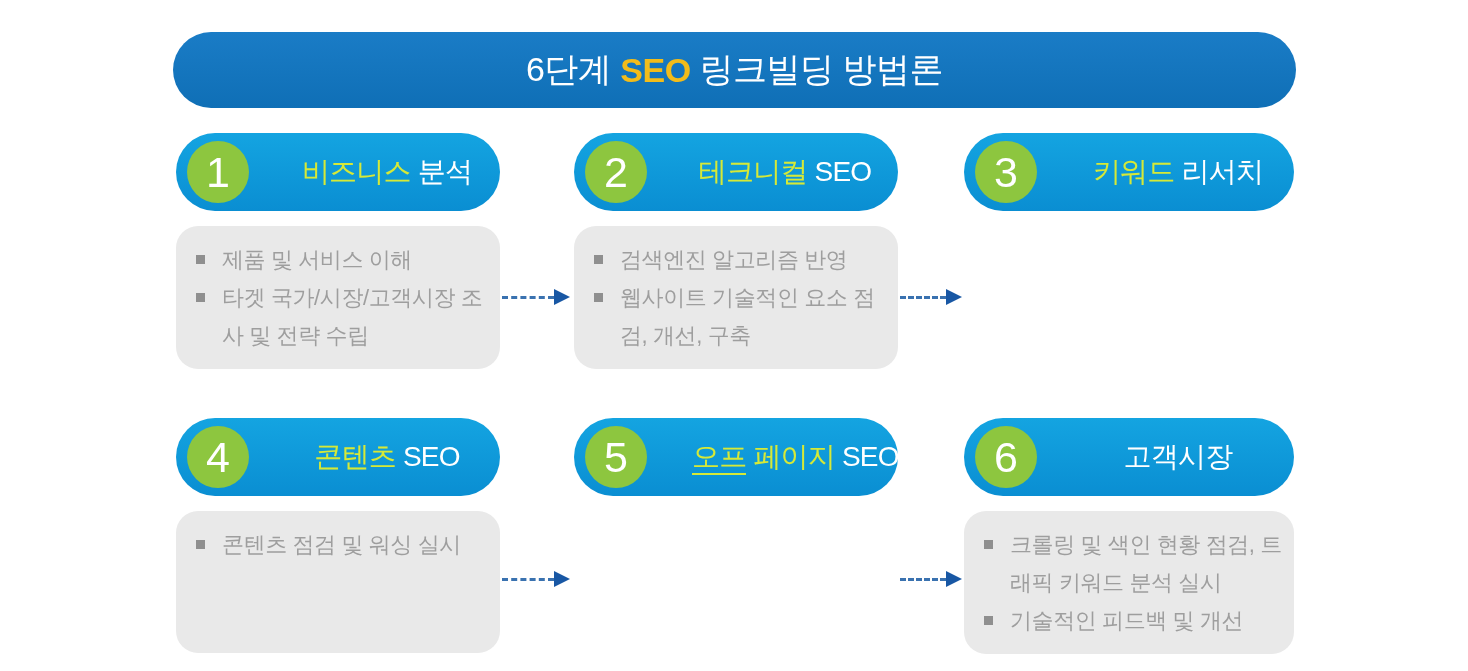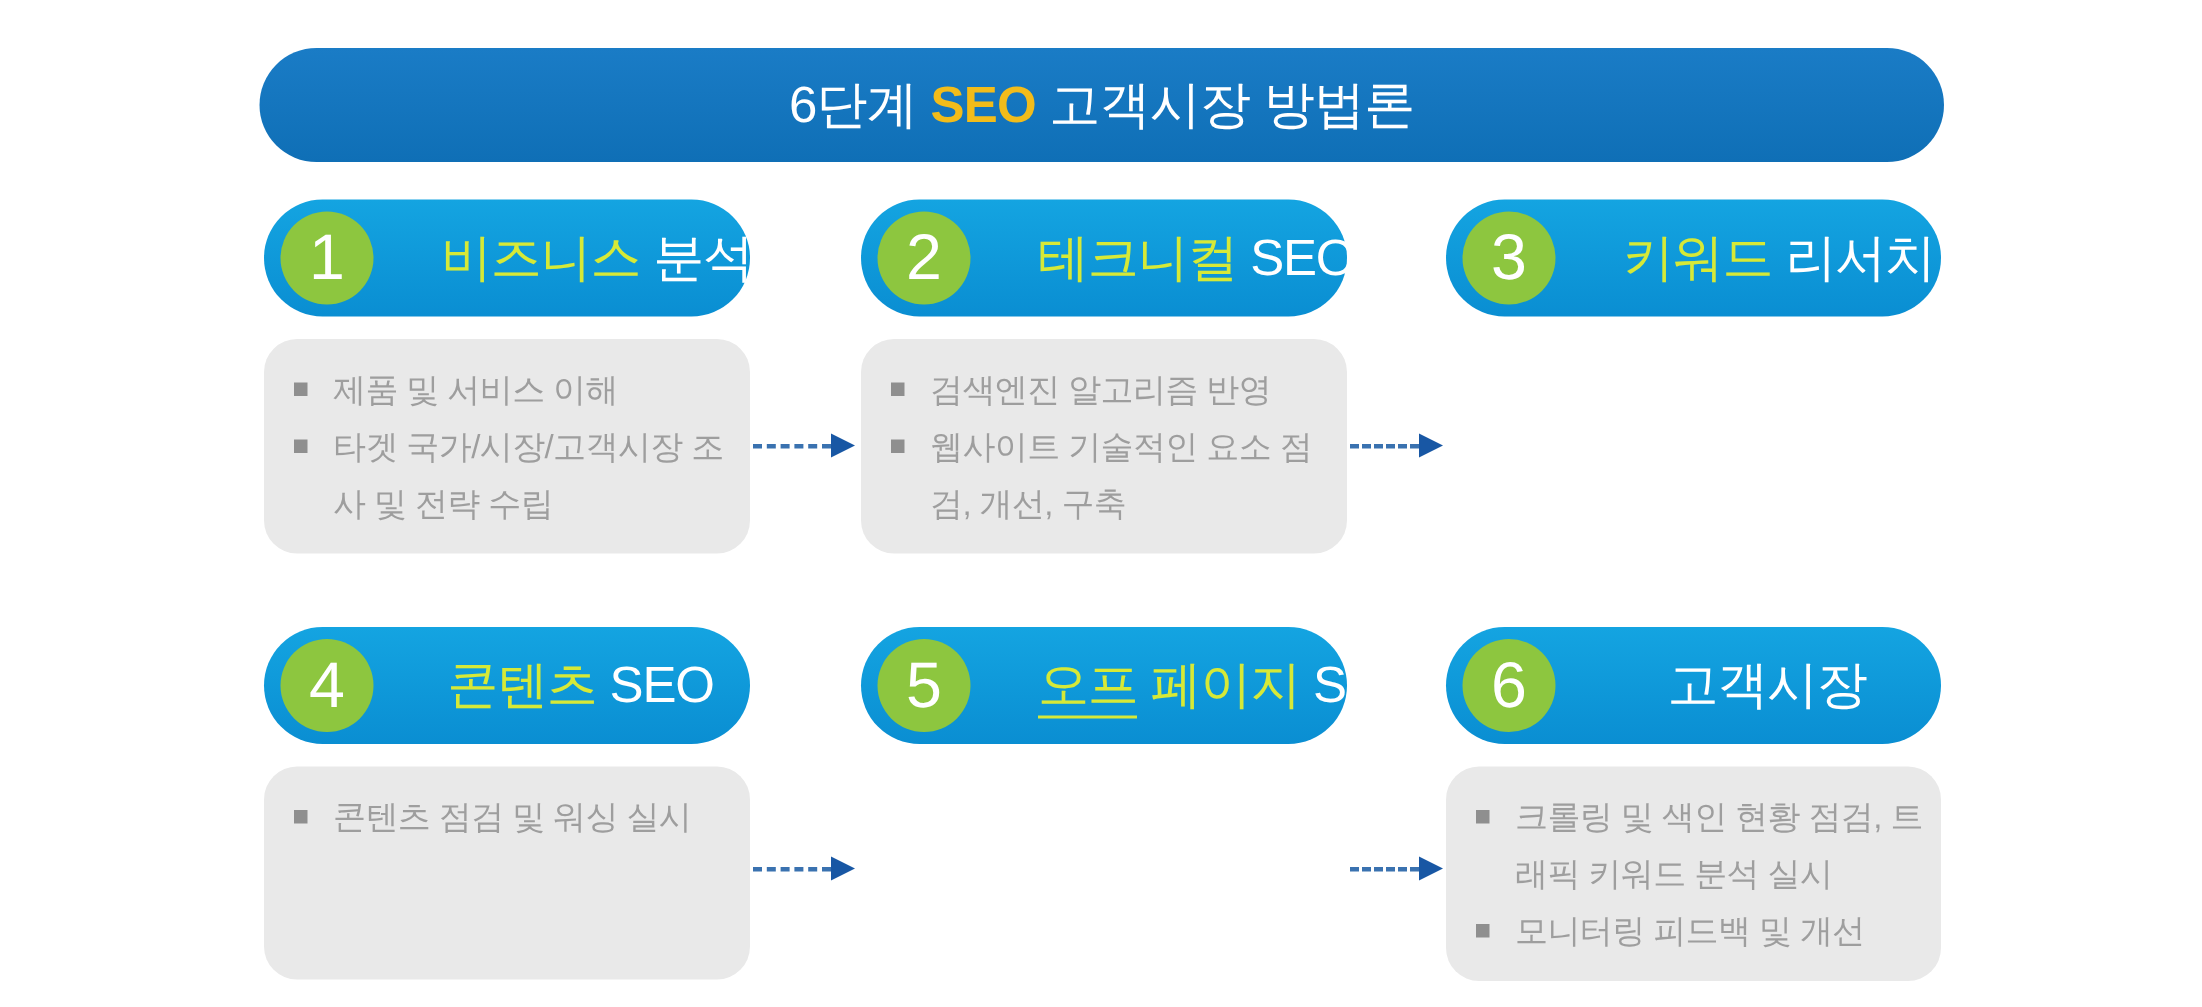--- a/index.html
+++ b/index.html
@@ -29,21 +29,21 @@
     height:78px;border-radius:39px;
     background:linear-gradient(180deg,#14a4e1 0%,#0a8ed2 100%);
     display:flex;align-items:center;padding:0 10px;box-sizing:border-box;
   }
   .num-circle{
     width:62px;height:62px;border-radius:50%;background:#8dc63f;
     color:#ffffff;display:flex;align-items:center;justify-content:center;
     font-size:43px;line-height:1;flex:0 0 auto;margin-left:1px;
   }
   .pill-label{
-    flex:1;text-align:center;font-size:34px;color:#ffffff;
+    flex:1;text-align:center;font-size:28px;color:#ffffff;
     letter-spacing:-0.8px;padding-right:10px;white-space:pre;
   }
   .pill-label .hl{color:#d6e937;}
   .pill-label .u{border-bottom:2px solid #d6e937;padding-bottom:1px;margin-left:45px;}
   .card{
     margin-top:15px;min-height:142px;background:#e9e9e9;border-radius:22px;
     padding:15px 12px 15px 16px;box-sizing:border-box;
   }
   .card ul{list-style:none;margin:0;padding:0;}
   .card li{
@@ -62,21 +62,21 @@
     border-top:8.5px solid transparent;border-bottom:8.5px solid transparent;
   }
   .arr-1{left:502px;top:296px;width:52px;}
   .arr-2{left:900px;top:296px;width:46px;}
   .arr-3{left:502px;top:578px;width:52px;}
   .arr-4{left:900px;top:578px;width:46px;}
 </style>
 </head>
 <body>
 
-<div class="banner"><span>6단계 </span><span class="seo">SEO</span><span> 고객시장 방법론</span></div>
+<div class="banner"><span>6단계 </span><span class="seo">SEO</span><span> 링크빌딩 방법론</span></div>
 
 <section class="step pos-r1c1">
   <div class="pill">
     <div class="num-circle">
         <span>1</span>
       </div>
     <div class="pill-label"><span class="hl u"></span><span class="hl">비즈니스</span><span> 분석</span></div>
   </div>
   <div class="card">
     <ul>
@@ -136,21 +136,21 @@
 <section class="step pos-r2c3">
   <div class="pill">
     <div class="num-circle">
         <span>6</span>
       </div>
     <div class="pill-label"><span class="hl u"></span><span class="hl"></span><span>고객시장</span></div>
   </div>
   <div class="card">
     <ul>
       <li>크롤링 및 색인 현황 점검, 트래픽 키워드 분석 실시</li>
-      <li>모니터링 피드백 및 개선</li>
+      <li>기술적인 피드백 및 개선</li>
     </ul>
   </div>
 </section>
 
 <div class="arrow arr-1"></div>
 <div class="arrow arr-2"></div>
 <div class="arrow arr-3"></div>
 <div class="arrow arr-4"></div>
 
 </body></html>

